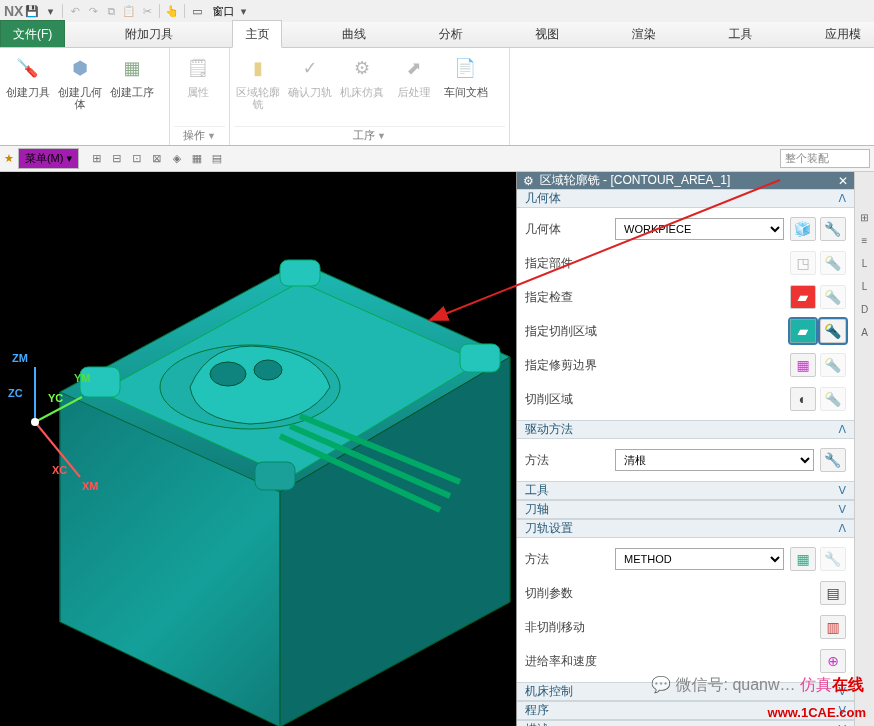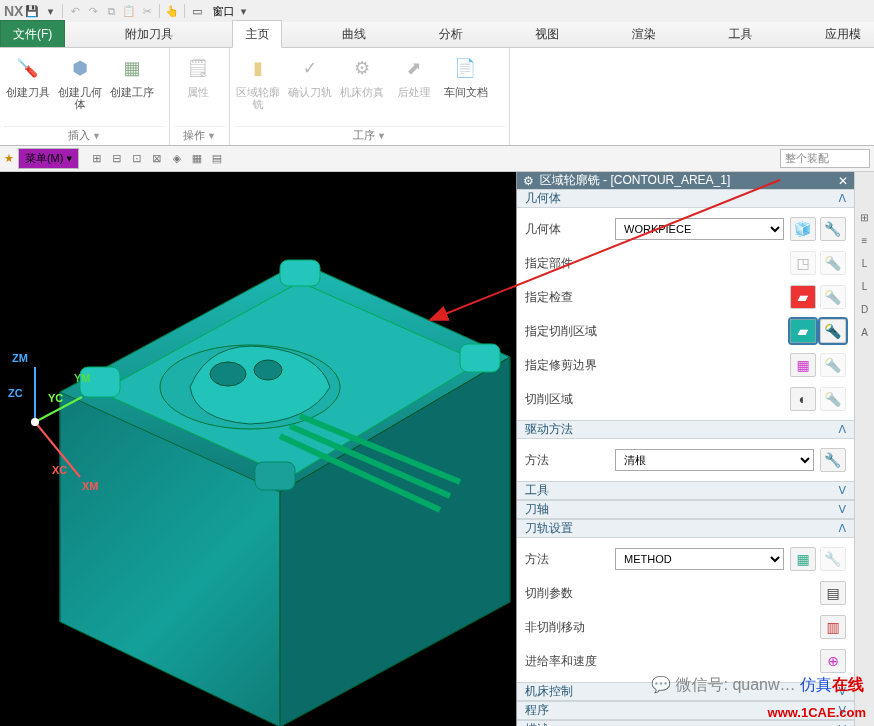--- a/index.html
+++ b/index.html
@@ -49,21 +49,21 @@
   .act-icons { display: flex; gap: 4px; margin-left: 6px; }
   .act { width: 26px; height: 24px; border: 1px solid #ccc; background: #f4f4f4; display: flex; align-items: center; justify-content: center; font-size: 14px; border-radius: 2px; cursor: pointer; }
   .act.colored { border-color: #7aa; }
   .act.disabled { opacity: .4; cursor: default; }
   
   
   .arrow-line { position: absolute; top: 170px; left: 260px; width: 530px; height: 160px; pointer-events: none; z-index: 200; }
   
   .watermark { position: absolute; bottom: 30px; right: 10px; font-size: 16px; color: #888; }
   .watermark .red { color: #d00; font-weight: bold; }
-  .watermark .blue { color: #1d4ed8; text-align: center; }
+  .watermark .blue { color: #ec4899; text-align: center; }
   .url { position: absolute; bottom: 6px; right: 8px; font-size: 13px; color: #d00; font-weight: bold; }
   
   
   .ax { position: absolute; font-size: 11px; font-family: Arial; font-weight: bold; }
 </style>
 </head>
 <body>
 
 <div class="titlebar">
   <span class="logo">NX</span>
@@ -104,21 +104,20 @@
         </div>
       <div class="ribbon-btn">
           <div class="ribbon-icon" style="color:#8ac">⬢</div>
           <span>创建几何体</span>
         </div>
       <div class="ribbon-btn">
           <div class="ribbon-icon" style="color:#8a8">▦</div>
           <span>创建工序</span>
         </div>
     </div>
-    <div class="ribbon-group-title"><span>插入</span><span class="group-arrow">▼</span></div>
   </div>
   <div class="ribbon-group" style="width:60px">
     <div class="ribbon-row">
       <div class="ribbon-btn disabled">
           <div class="ribbon-icon">🗒</div>
           <span>属性</span>
         </div>
     </div>
     <div class="ribbon-group-title"><span>操作</span><span class="group-arrow">▼</span></div>
   </div>

